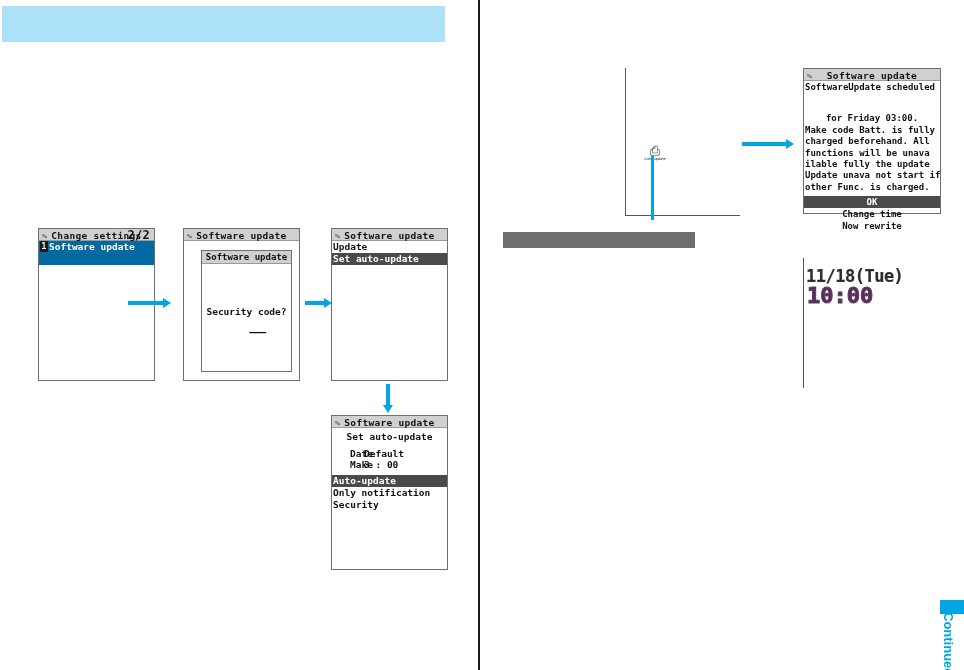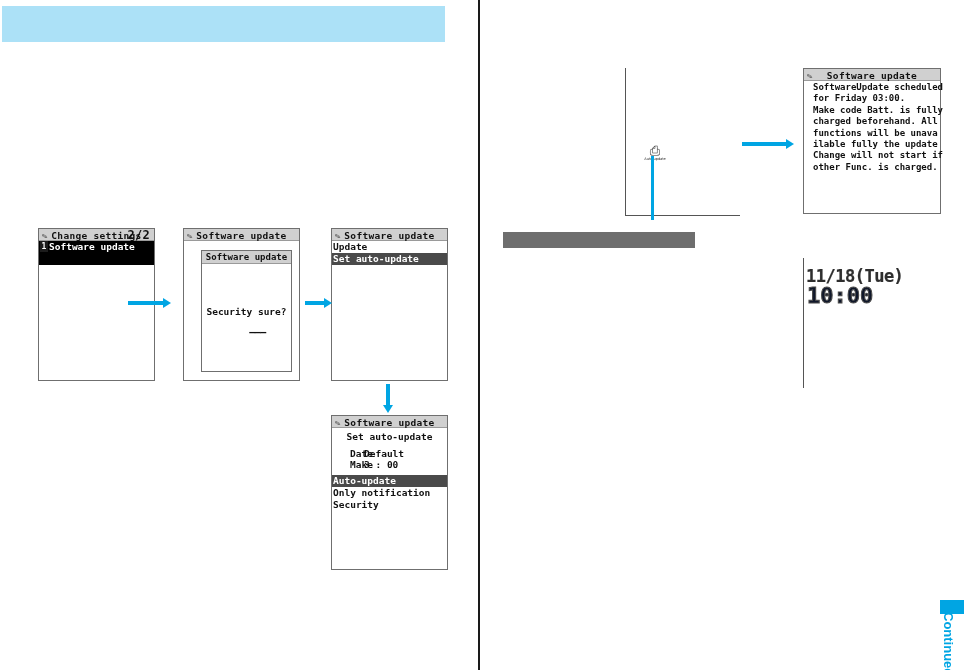--- a/index.html
+++ b/index.html
@@ -59,21 +59,21 @@
 
   .numbox{
     display:inline-block;background:#1c1c1c;color:#fff;
     width:8px;text-align:center;font-size:8px;line-height:11px;
     margin-right:1px;vertical-align:top;
   }
 
   
   #panel-other-settings{left:38px;top:228px;width:117px;height:153px;}
   #panel-other-settings .hl{
-    background:#000000;color:#fff;height:24px;width:115px;
+    background:#0369a1;color:#fff;height:24px;width:115px;
   }
 
   
   #panel-security{left:183px;top:228px;width:117px;height:153px;}
   #sec-inner{
     position:absolute;left:17px;top:22px;width:91px;height:122px;
     background:#ffffff;border:1px solid #6f6f6f;box-sizing:border-box;
   }
   #sec-inner .ttl{
     height:13px;line-height:13px;background:#d0d0d0;
@@ -105,22 +105,22 @@
   }
   #ad-grid span.lbl{display:inline-block;width:14px;}
   #ad-sep{height:5px;}
 
   
   #panel-notify{left:803px;top:68px;width:138px;height:146px;}
   #nt-body{
     font-size:9px;line-height:11.4px;font-weight:bold;color:#111;
     padding:1px 1px 0 1px;
   }
-  #nt-body div{white-space:nowrap;padding-left:8px;}
-  #nt-body div.ctr{text-align:left;}
+  #nt-body div{white-space:nowrap;}
+  #nt-body div.ctr{text-align:center;margin-top:20px;}
   #nt-opts{margin-top:3px;}
   #nt-opts .o{
     font-size:9px;line-height:12px;height:12px;text-align:center;
     font-weight:bold;color:#111;
   }
   #nt-opts .o.sel{background:#4a4a4a;color:#ffffff;}
 
   
   #standby-vline{left:625px;top:68px;width:1px;height:148px;background:#555;}
   #standby-hline{left:625px;top:215px;width:115px;height:1px;background:#555;}
@@ -142,21 +142,21 @@
   #clock-area{left:806px;top:266px;}
   #clock-date{
     display:inline-block;font-family:"DejaVu Sans Mono", monospace;
     font-size:17px;font-weight:bold;color:#2e2e2e;
     letter-spacing:-0.5px;vertical-align:bottom;
     -webkit-text-stroke:0.2px #2e2e2e;
   }
   #clock-time{
     display:inline-block;font-family:"DejaVu Sans Mono", monospace;
     font-size:22px;line-height:20px;font-weight:bold;
-    color:#0f172a;-webkit-text-stroke:1.1px #4a4a4a;
+    color:#701a75;-webkit-text-stroke:1.1px #4a4a4a;
     letter-spacing:0px;vertical-align:bottom;margin-left:1px;
   }
 
   
   #grey-bar-mid{left:503px;top:232px;width:192px;height:16px;background:#6e6e6e;}
 
   
   .arrow-r{height:4px;background:#00A5E3;position:absolute;}
   .arrow-r:after{
     content:"";position:absolute;right:-7px;top:-3px;
@@ -206,21 +206,21 @@
   </div>
 </div>
 
 <div class="abs panel" id="panel-security">
   <div class="panel-title">
     <span class="pencil">✎</span>
     <span>Software update</span>
   </div>
   <div id="sec-inner">
     <div class="ttl">Software update</div>
-    <div id="sec-q">Security sure?</div>
+    <div id="sec-q">Security code?</div>
     <div id="sec-dashes">———</div>
   </div>
 </div>
 
 <div class="abs panel" id="panel-update-menu">
   <div class="panel-title">
     <span class="pencil">✎</span>
     <span>Software update</span>
   </div>
   <div class="row">Update</div>
@@ -252,22 +252,27 @@
     <span class="pencil">✎</span>
     <span>Software update</span>
   </div>
   <div id="nt-body">
     <div>SoftwareUpdate scheduled</div>
     <div class="ctr">for Friday 03:00.</div>
     <div>Make code Batt. is fully</div>
     <div>charged beforehand. All</div>
     <div>functions will be unava</div>
     <div>ilable fully the update</div>
-    <div>Change will not start if</div>
+    <div>Update unava not start if</div>
     <div>other Func. is charged.</div>
+  </div>
+  <div id="nt-opts">
+    <div class="o sel">OK</div>
+    <div class="o">Change time</div>
+    <div class="o">Now rewrite</div>
   </div>
 </div>
 
 <div class="abs" id="standby-vline"></div>
 <div class="abs" id="standby-hline"></div>
 <div class="abs" id="standby-icon">
   <div class="glyph">⎙</div>
   <div class="cap">Auto-update</div>
 </div>
 <div class="abs" id="standby-callout"></div>

